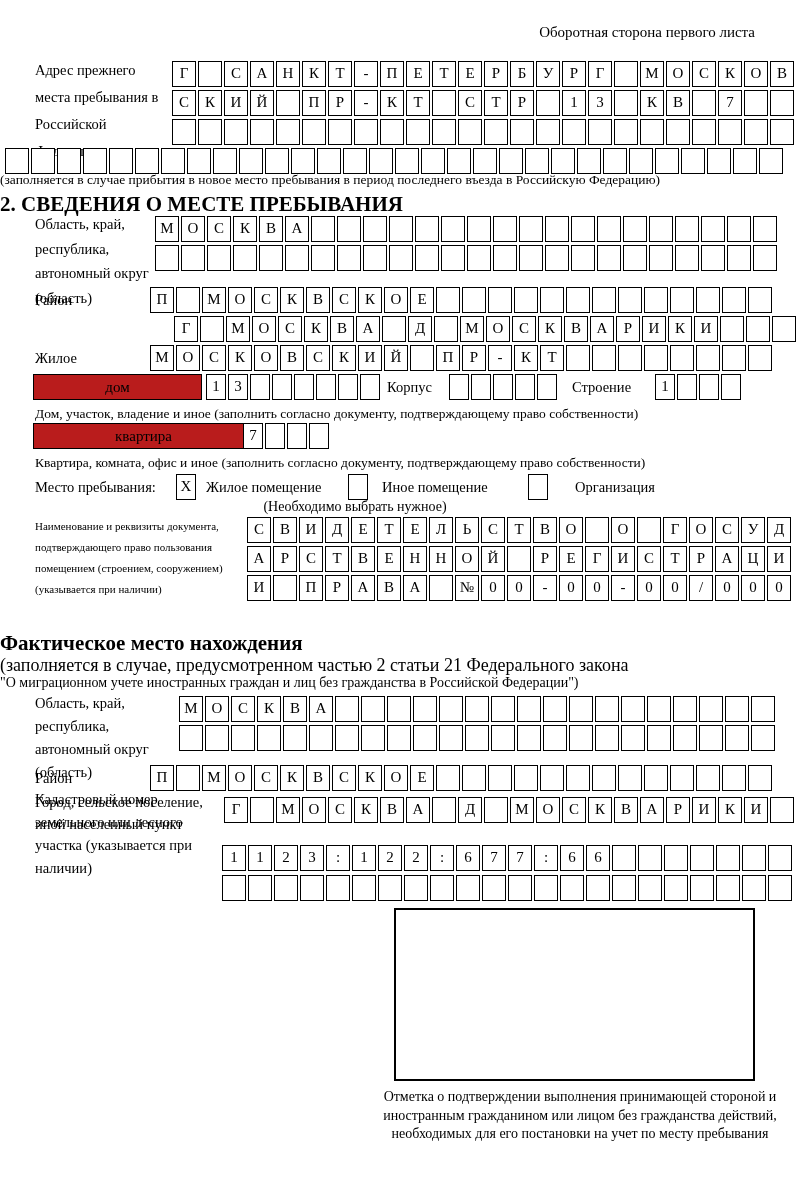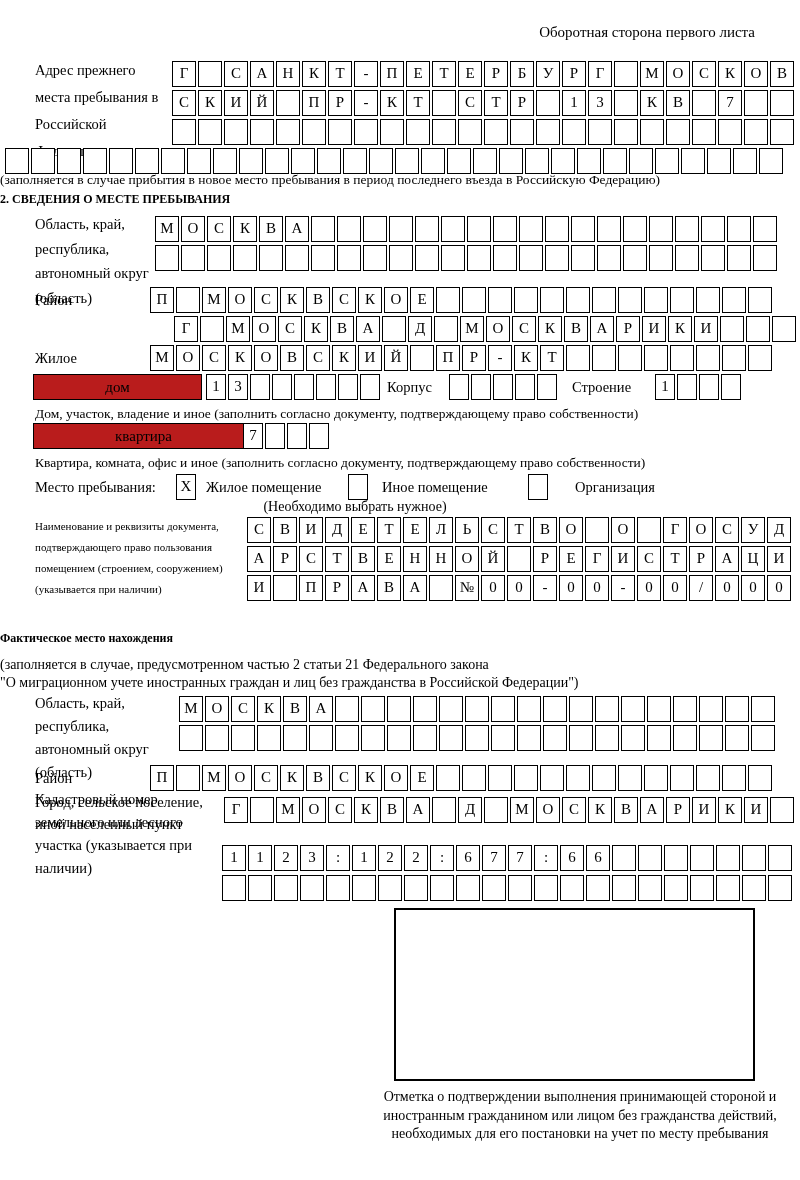--- a/index.html
+++ b/index.html
@@ -22,21 +22,21 @@
     background:#fff;
   }
   .boxrow.sm .cell { width:20px; }
   .longbox {
     box-sizing:border-box; height:26px; border:1.6px solid #000;
     display:flex; align-items:center; justify-content:center;
     font-size:15px; background:#b91c1c;
   }
   .caption { font-size:13.5px; line-height:16px; }
   .center { width:800px; left:0; }
-  .sect-title { font-weight:bold; font-size:12px; }
+  .sect-title { font-weight:bold; font-size:21px; }
   .inline-lbl { font-size:14.5px; line-height:26px; white-space:nowrap; }
   .stampbox { box-sizing:border-box; border:2px solid #000; background:#fff; }
 </style>
 </head>
 <body>
 
 <div class="page">
 
   <div class="abs" style="top:24px; right:45px; font-size:15px;">Оборотная сторона первого листа</div>
 
@@ -409,21 +409,21 @@
       <span class="cell">-</span>
       <span class="cell">0</span>
       <span class="cell">0</span>
       <span class="cell">/</span>
       <span class="cell">0</span>
       <span class="cell">0</span>
       <span class="cell">0</span>
     </div>
 
   <div class="abs sect-title center" style="top:631px;">Фактическое место нахождения</div>
-  <div class="abs caption center" style="top:657px; font-size:14px;">(заполняется в случае, предусмотренном частью 2 статьи 21 Федерального закона</div>
+  <div class="abs caption center" style="top:657px; font-size:18px;">(заполняется в случае, предусмотренном частью 2 статьи 21 Федерального закона</div>
   <div class="abs caption center" style="top:675px; font-size:14px;">"О миграционном учете иностранных граждан и лиц без гражданства в Российской Федерации")</div>
 
   <div class="abs lbl tight" style="left:35px; top:692px; width:145px; line-height:23px;">Область, край, республика, автономный округ (область)</div>
   <div class="abs boxrow" style="left:179px; top:696px;">
       <span class="cell">М</span>
       <span class="cell">О</span>
       <span class="cell">С</span>
       <span class="cell">К</span>
       <span class="cell">В</span>
       <span class="cell">А</span>

